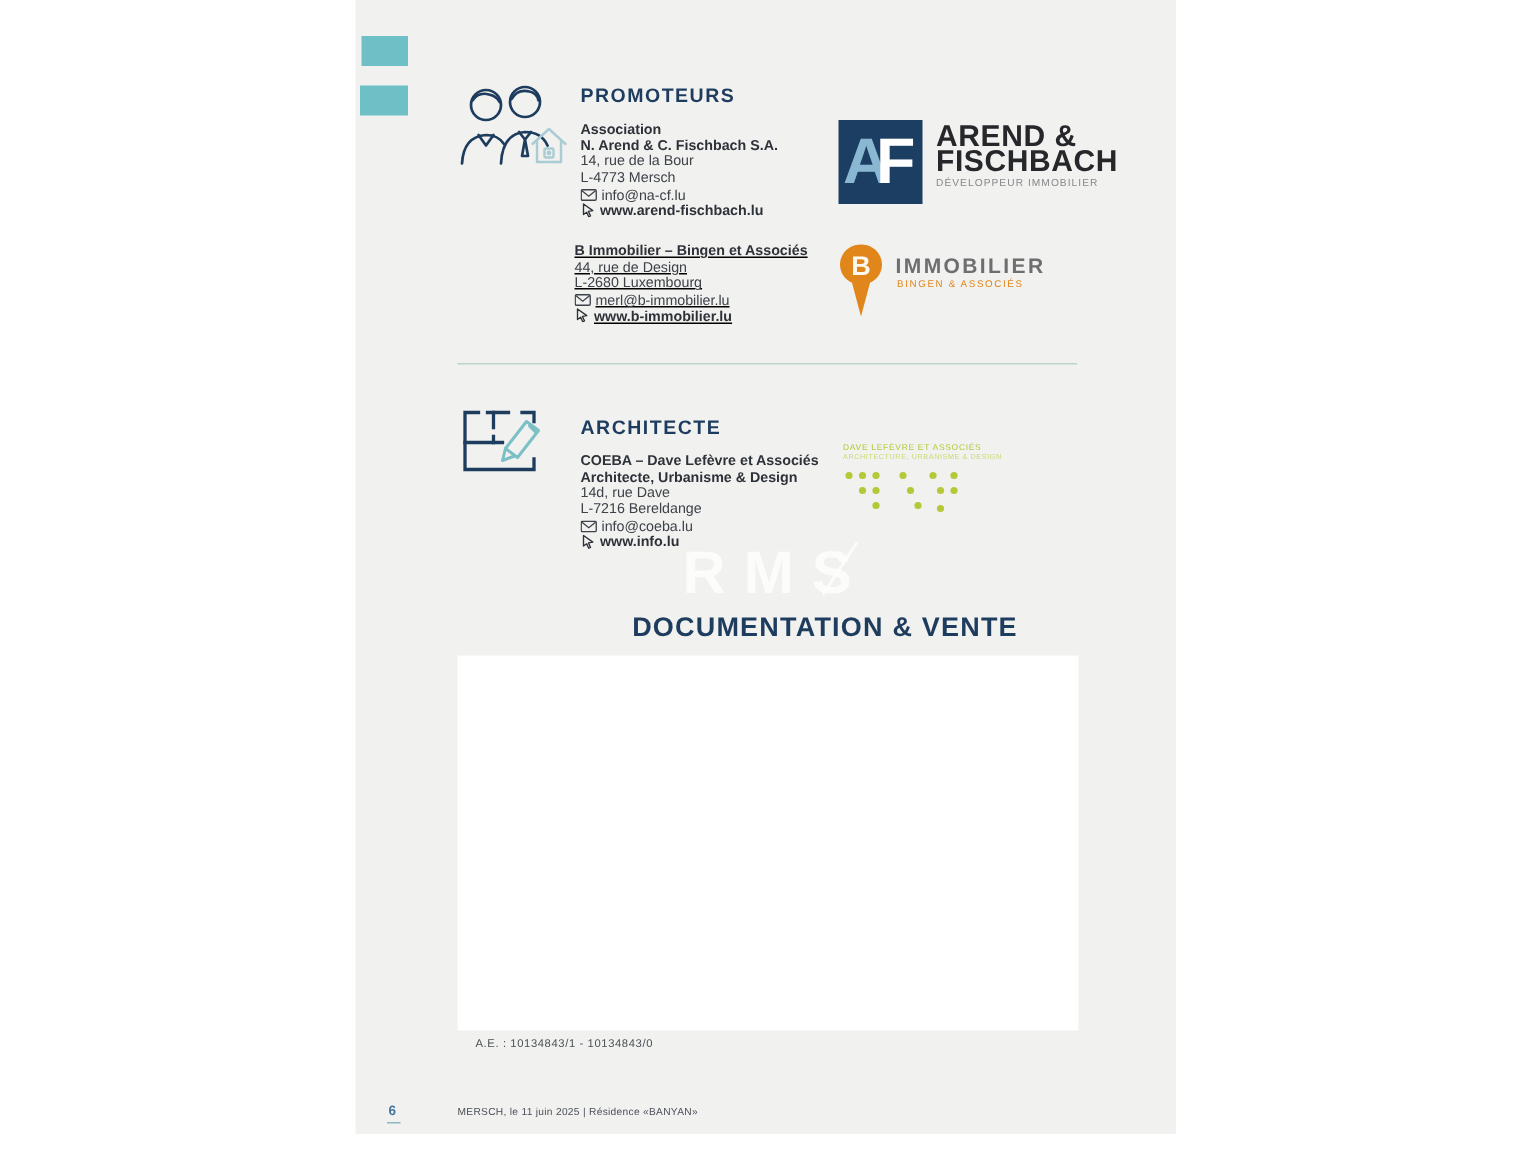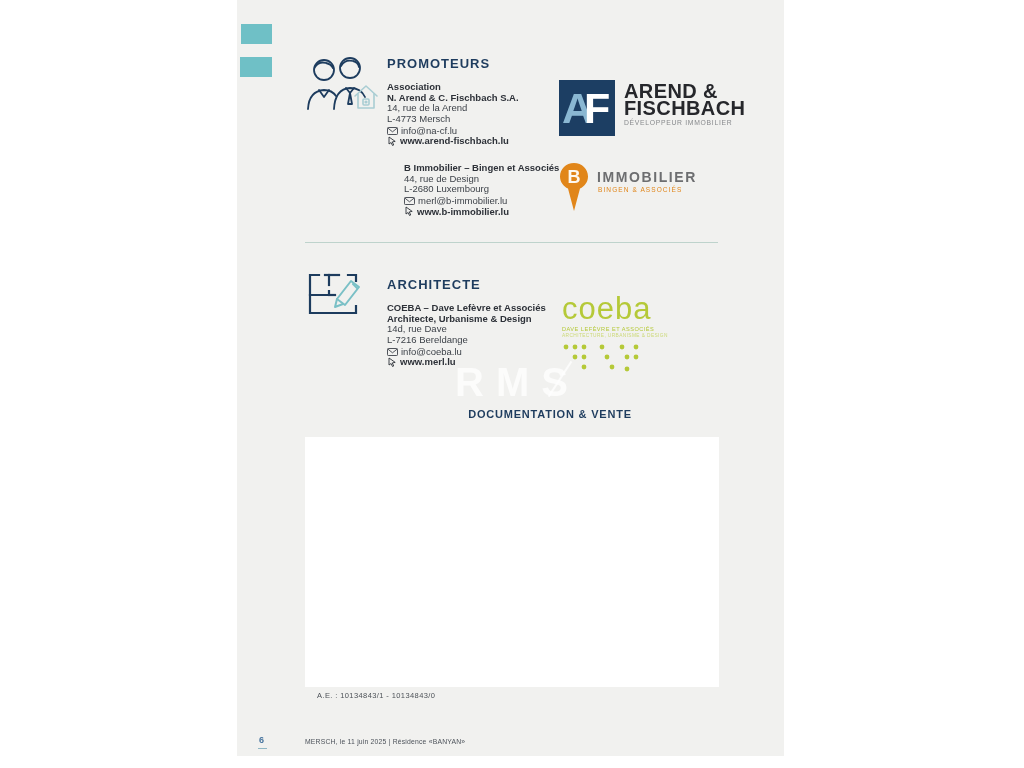--- a/index.html
+++ b/index.html
@@ -40,21 +40,21 @@
   .coeba-logo { position:absolute; }
   .coeba-word { font-size:31px; line-height:30px; color:#b5c938; letter-spacing:1px; font-weight:500; }
   .coeba-t1 { margin-top:2px; font-size:5.6px; color:#b5c938; letter-spacing:0.5px; white-space:nowrap; }
   .coeba-t2 { margin-top:1px; font-size:4.8px; color:#ccd978; letter-spacing:0.4px; white-space:nowrap; }
 
   .divider { position:absolute; height:1px; background:#bed3cc; }
 
   .watermark { position:absolute; font-size:40px; font-weight:bold; color:rgba(255,255,255,0.75); letter-spacing:12px; }
   .watermark-slash { position:absolute; width:2px; height:42px; background:rgba(255,255,255,0.75); transform:rotate(33deg); }
 
-  .doc-heading { position:absolute; left:0; width:626px; text-align:center; font-size:11px; font-weight:bold; color:#1e3c5e; letter-spacing:0.8px; }
+  .doc-heading { position:absolute; left:0; width:626px; text-align:center; font-size:18px; font-weight:bold; color:#1e3c5e; letter-spacing:0.8px; }
   .white-box { position:absolute; background:#ffffff; }
 
   .ae-ref { position:absolute; font-size:7.5px; color:#4c5157; letter-spacing:0.4px; }
 
   .footer-page { position:absolute; font-size:9px; font-weight:bold; color:#47749e; }
   .footer-page-underline { position:absolute; width:9px; height:1px; background:#8fb6c4; }
   .footer-info { position:absolute; font-size:6.8px; color:#4c525a; letter-spacing:0.2px; white-space:nowrap; }
 </style>
 </head>
 <body>
@@ -85,21 +85,21 @@
           <circle cx="66" cy="46" r="0.8"></circle>
         </g>
       </svg>
     </div>
 
     <div class="section-heading" style="left:150px; top:56px;">PROMOTEURS</div>
 
     <div class="contact" style="left:150px; top:82px;">
       <div class="c-line bold">Association</div>
       <div class="c-line bold">N. Arend &amp; C. Fischbach S.A.</div>
-      <div class="c-line">14, rue de la Arend</div>
+      <div class="c-line">14, rue de la Bour</div>
       <div class="c-line">L-4773 Mersch</div>
       <div class="c-row">
         <span><svg width="11" height="8" viewBox="0 0 11 8" fill="none" stroke="#3d4249" stroke-width="0.9">
               <rect x="0.5" y="0.5" width="10" height="7" rx="0.8"></rect>
               <path d="M1,1.2 L5.5,4.8 L10,1.2"></path>
             </svg></span>
         <span class="txt">info@na-cf.lu</span>
       </div>
       <div class="c-row">
         <span><svg width="10" height="10" viewBox="0 0 10 10" fill="none" stroke="#2d3138" stroke-width="0.9" stroke-linejoin="round">
@@ -114,21 +114,21 @@
         <span class="m af-a">A</span>
         <span class="m af-f">F</span>
       </div>
       <div class="af-text">
         <div class="af-name">AREND &amp;</div>
         <div class="af-name">FISCHBACH</div>
         <div class="af-tagline">DÉVELOPPEUR IMMOBILIER</div>
       </div>
     </div>
 
-    <div class="contact" style="left:167px; top:163px;">
+    <div class="contact" style="left:146px; top:163px;text-decoration:underline;">
       <div class="c-line bold">B Immobilier – Bingen et Associés</div>
       <div class="c-line">44, rue de Design</div>
       <div class="c-line">L-2680 Luxembourg</div>
       <div class="c-row">
         <span><svg width="11" height="8" viewBox="0 0 11 8" fill="none" stroke="#3d4249" stroke-width="0.9">
               <rect x="0.5" y="0.5" width="10" height="7" rx="0.8"></rect>
               <path d="M1,1.2 L5.5,4.8 L10,1.2"></path>
             </svg></span>
         <span class="txt">merl@b-immobilier.lu</span>
       </div>
@@ -180,26 +180,25 @@
         <span><svg width="11" height="8" viewBox="0 0 11 8" fill="none" stroke="#3d4249" stroke-width="0.9">
               <rect x="0.5" y="0.5" width="10" height="7" rx="0.8"></rect>
               <path d="M1,1.2 L5.5,4.8 L10,1.2"></path>
             </svg></span>
         <span class="txt">info@coeba.lu</span>
       </div>
       <div class="c-row">
         <span><svg width="10" height="10" viewBox="0 0 10 10" fill="none" stroke="#2d3138" stroke-width="0.9" stroke-linejoin="round">
               <path d="M2,1 L8.2,5.4 L5.3,5.9 L6.7,9 L5.5,9.5 L4.1,6.5 L2,8 Z"></path>
             </svg></span>
-        <span class="txt bold">www.merl.lu</span>
+        <span class="txt bold">www.info.lu</span>
       </div>
     </div>
 
     <div class="coeba-logo" style="left:325px; top:294px;">
-      <div class="coeba-word">coeba</div>
       <div class="coeba-t1">DAVE LEFÈVRE ET ASSOCIÉS</div>
       <div class="coeba-t2">ARCHITECTURE, URBANISME &amp; DESIGN</div>
       <svg width="82" height="34" viewBox="0 0 82 34" style="margin-top:5px;">
         <g fill="#b5c938">
           <circle cx="4" cy="4" r="2.4"></circle>
             <circle cx="13" cy="4" r="2.4"></circle>
             <circle cx="22" cy="4" r="2.4"></circle>
           <circle cx="40" cy="4" r="2.4"></circle>
             <circle cx="60" cy="4" r="2.4"></circle>
             <circle cx="74" cy="4" r="2.4"></circle>

